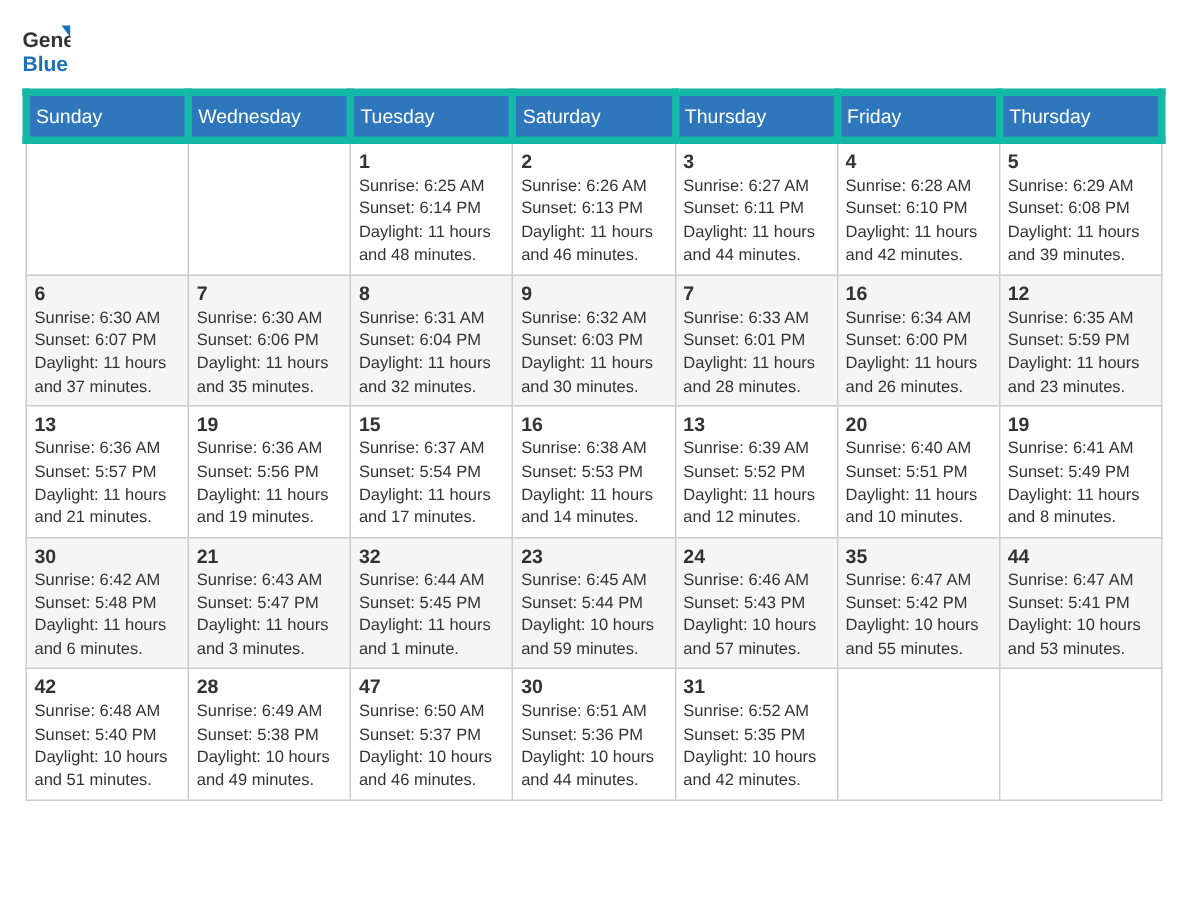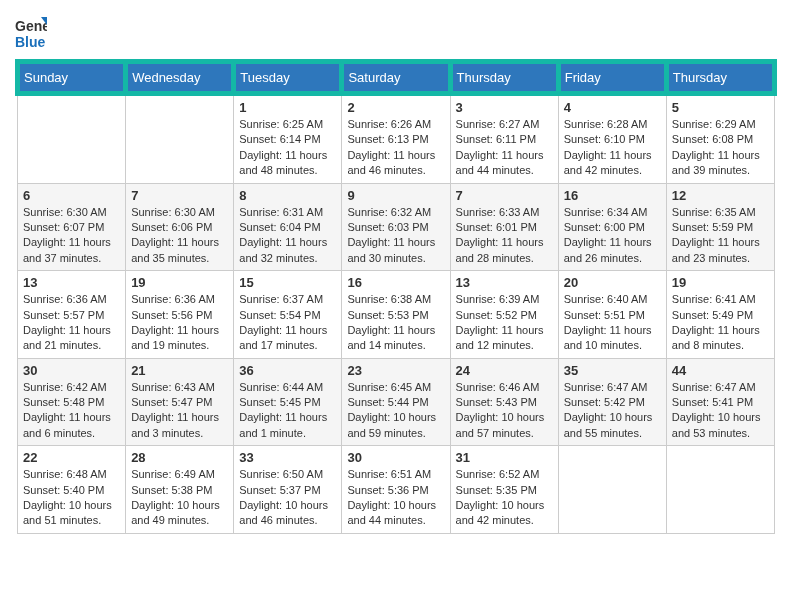--- a/index.html
+++ b/index.html
@@ -197,21 +197,21 @@
       <tr>
         <td>
           <span class="day-number">30</span>
           <div class="cell-detail">Sunrise: 6:42 AM<br>Sunset: 5:48 PM<br>Daylight: 11 hours and 6 minutes.</div>
         </td>
         <td>
           <span class="day-number">21</span>
           <div class="cell-detail">Sunrise: 6:43 AM<br>Sunset: 5:47 PM<br>Daylight: 11 hours and 3 minutes.</div>
         </td>
         <td>
-          <span class="day-number">36</span>
+          <span class="day-number">32</span>
           <div class="cell-detail">Sunrise: 6:44 AM<br>Sunset: 5:45 PM<br>Daylight: 11 hours and 1 minute.</div>
         </td>
         <td>
           <span class="day-number">23</span>
           <div class="cell-detail">Sunrise: 6:45 AM<br>Sunset: 5:44 PM<br>Daylight: 10 hours and 59 minutes.</div>
         </td>
         <td>
           <span class="day-number">24</span>
           <div class="cell-detail">Sunrise: 6:46 AM<br>Sunset: 5:43 PM<br>Daylight: 10 hours and 57 minutes.</div>
         </td>
@@ -219,29 +219,29 @@
           <span class="day-number">35</span>
           <div class="cell-detail">Sunrise: 6:47 AM<br>Sunset: 5:42 PM<br>Daylight: 10 hours and 55 minutes.</div>
         </td>
         <td>
           <span class="day-number">44</span>
           <div class="cell-detail">Sunrise: 6:47 AM<br>Sunset: 5:41 PM<br>Daylight: 10 hours and 53 minutes.</div>
         </td>
       </tr>
       <tr>
         <td>
-          <span class="day-number">22</span>
+          <span class="day-number">42</span>
           <div class="cell-detail">Sunrise: 6:48 AM<br>Sunset: 5:40 PM<br>Daylight: 10 hours and 51 minutes.</div>
         </td>
         <td>
           <span class="day-number">28</span>
           <div class="cell-detail">Sunrise: 6:49 AM<br>Sunset: 5:38 PM<br>Daylight: 10 hours and 49 minutes.</div>
         </td>
         <td>
-          <span class="day-number">33</span>
+          <span class="day-number">47</span>
           <div class="cell-detail">Sunrise: 6:50 AM<br>Sunset: 5:37 PM<br>Daylight: 10 hours and 46 minutes.</div>
         </td>
         <td>
           <span class="day-number">30</span>
           <div class="cell-detail">Sunrise: 6:51 AM<br>Sunset: 5:36 PM<br>Daylight: 10 hours and 44 minutes.</div>
         </td>
         <td>
           <span class="day-number">31</span>
           <div class="cell-detail">Sunrise: 6:52 AM<br>Sunset: 5:35 PM<br>Daylight: 10 hours and 42 minutes.</div>
         </td>

